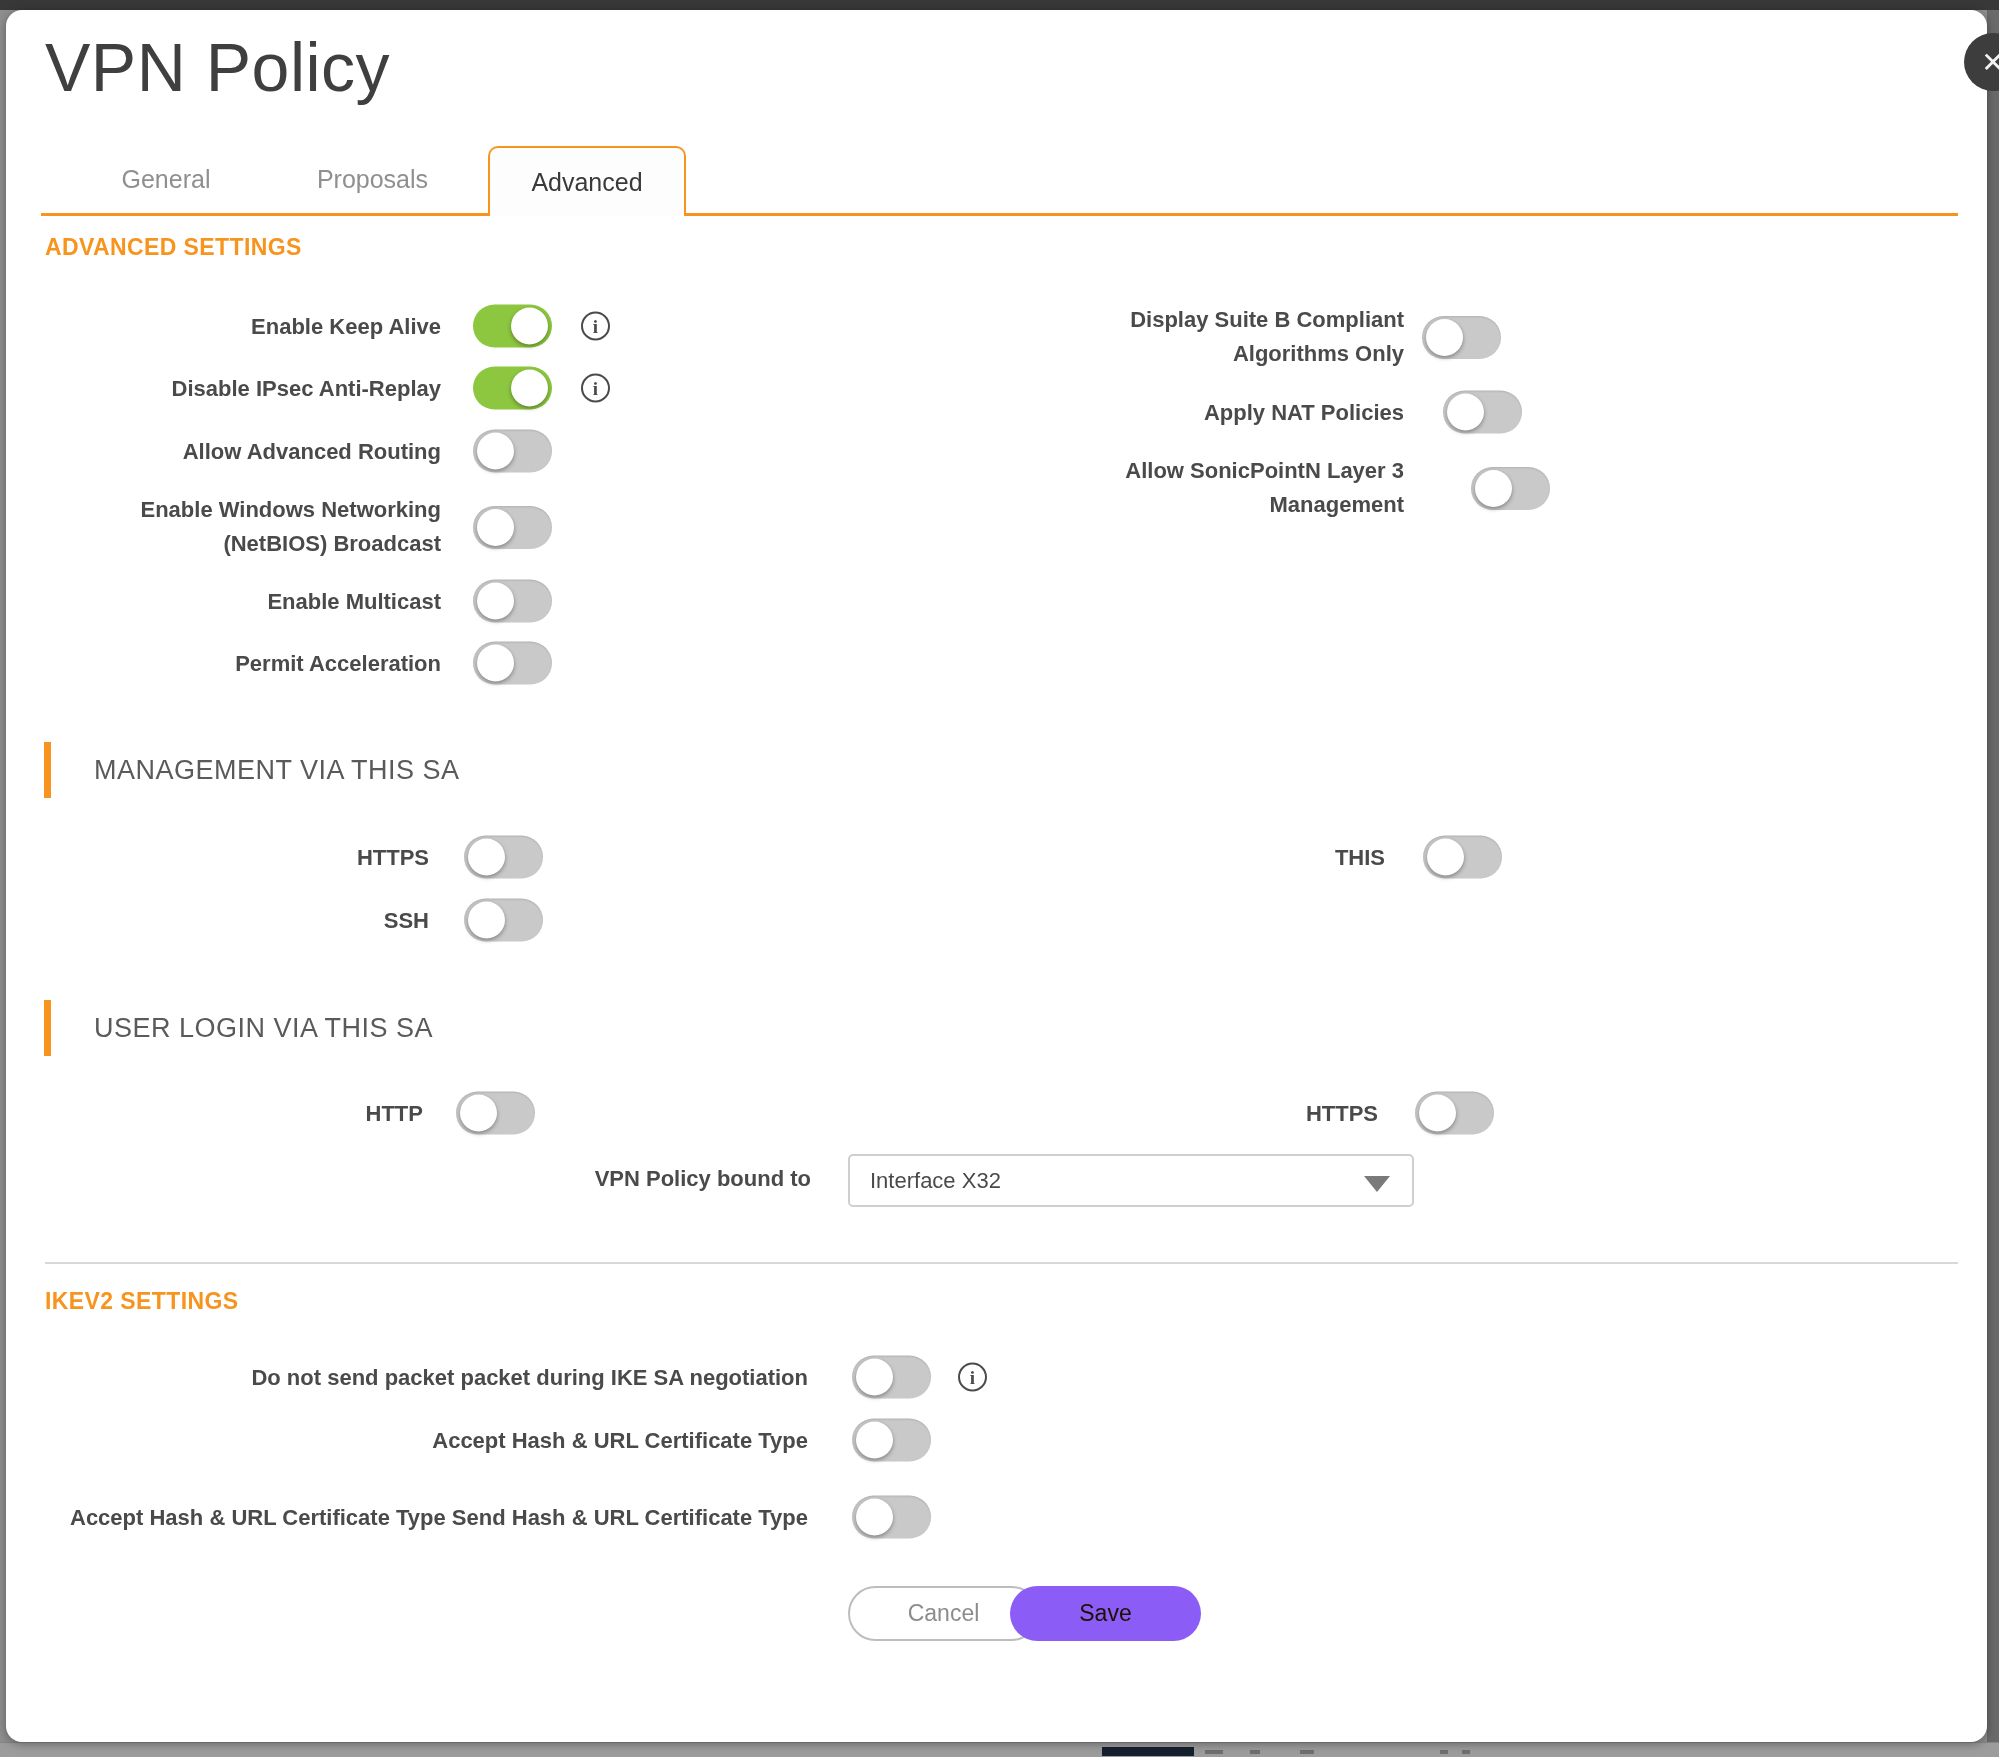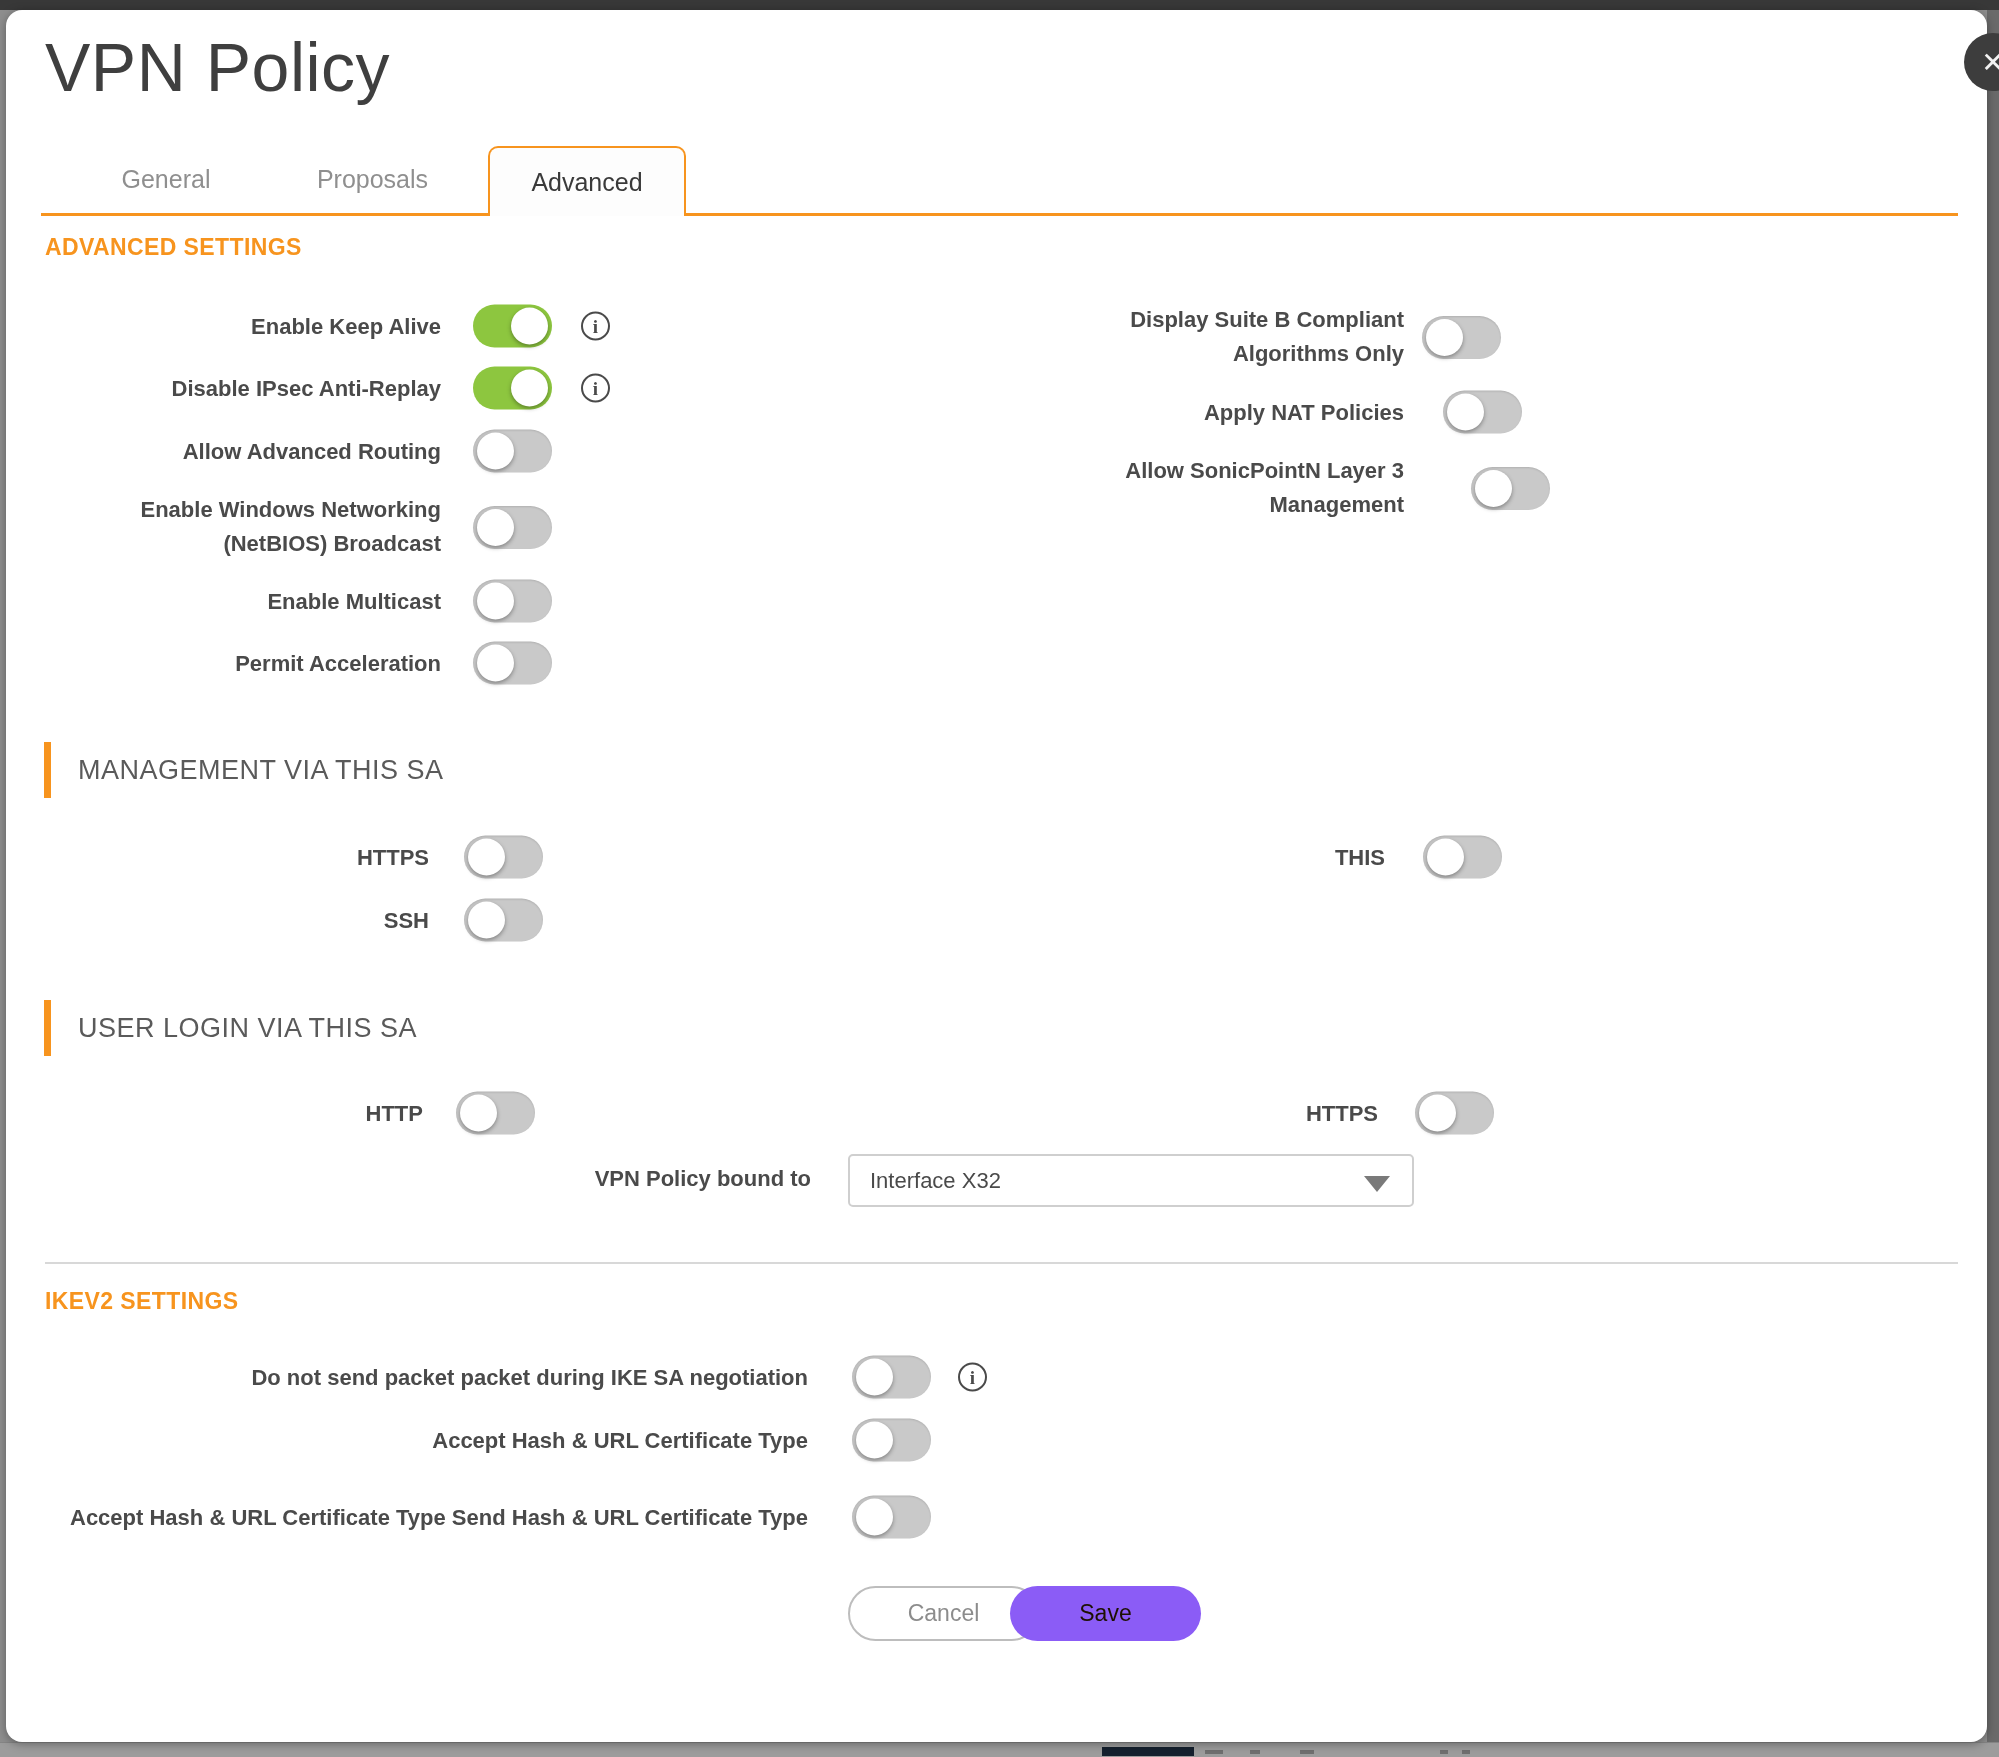--- a/index.html
+++ b/index.html
@@ -24,21 +24,21 @@
   
   .tab-line { position:absolute; left:41px; top:213px; width:1917px; height:3px; background:#F7941E; }
   .tab { position:absolute; top:146px; height:66px; display:flex; align-items:center; justify-content:center; font-size:25px; color:#8f8f8f; cursor:pointer; }
   .tab-general { left:96px; width:140px; }
   .tab-proposals { left:300px; width:145px; }
   .tab-active-box { position:absolute; left:488px; top:146px; width:198px; height:70px; background:#fdfdfd; border:2px solid #F7941E; border-bottom:none; border-radius:10px 10px 0 0; display:flex; align-items:center; justify-content:center; font-size:25px; color:#3a3a3a; cursor:pointer; z-index:2; }
 
   .orange-heading { position:absolute; left:45px; font-size:23px; font-weight:700; color:#F7941E; letter-spacing:.4px; }
 
   .section-bar { position:absolute; left:44px; width:7px; height:56px; background:#F7941E; }
-  .section-heading { position:absolute; left:78px; font-size:27px; font-weight:400; color:#5a5a5a; letter-spacing:.5px; }
+  .section-heading { position:absolute; left:94px; font-size:27px; font-weight:400; color:#5a5a5a; letter-spacing:.5px; }
 
   
   .trow { position:absolute; display:flex; align-items:center; transform:translateY(-50%); }
   .tlabel { font-size:22px; font-weight:700; color:#4a4a4a; text-align:right; line-height:34px; }
   .toggle { position:relative; width:79px; height:43px; border-radius:22px; background:#c9c9c9; flex:0 0 auto; cursor:pointer; box-shadow:inset 0 1px 2px rgba(0,0,0,.12); }
   .toggle .knob { position:absolute; top:3px; left:4px; width:37px; height:37px; border-radius:50%; background:#ffffff; box-shadow:0 2px 4px rgba(0,0,0,.35); }
   .toggle[data-state="on"] { background:#8dc63f; box-shadow:none; }
   .toggle[data-state="on"] .knob { left:38px; }
   .info-badge { width:29px; height:29px; border-radius:50%; border:2px solid #4a4a4a; color:#4a4a4a; font-size:19px; font-weight:700; display:flex; align-items:center; justify-content:center; flex:0 0 auto; font-family:"Liberation Serif","DejaVu Serif",serif; cursor:pointer; }
 

